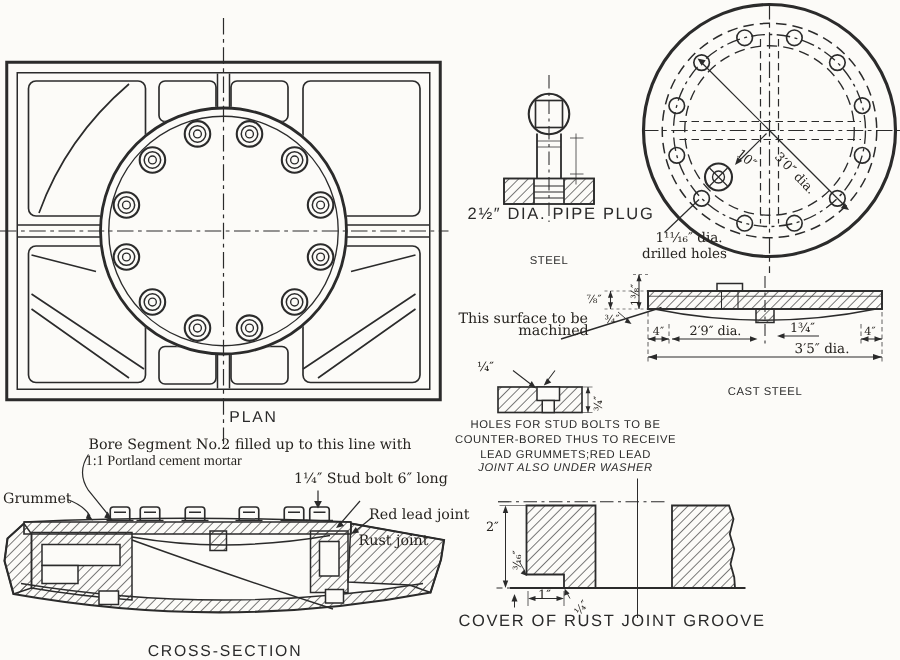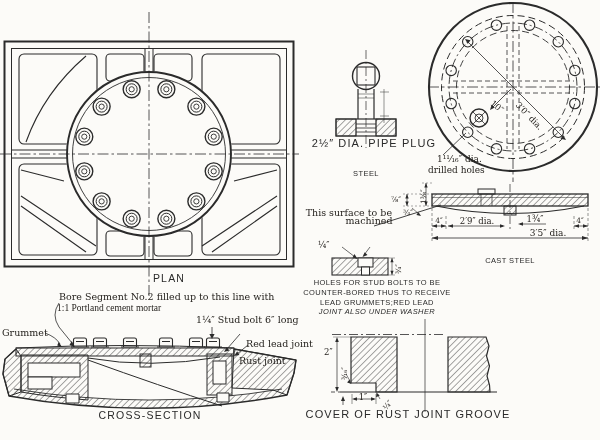--- a/index.html
+++ b/index.html
@@ -240,21 +240,21 @@
       <path d="M352,394 V404 M376,394 V404" stroke-width="0.5"></path>
       <path d="M380,399 L377.5,394.5" stroke-width="0.6"></path>
       <path d="M376.5,392.5 l-0.4,4.7 l3.6,-1.6 z" fill="#2b2b2b" stroke="none"></path>
       <path d="M343,405 V399" stroke-width="0.7"></path>
       <path d="M343,396 l-2,5 h4 z" fill="#2b2b2b" stroke="none"></path>
     </g>
   </g>
 </svg>
 
   <div class="lb cap t10 ctr" style="left:169px;top:272.5px;">PLAN</div>
-  <div class="lb cap t10 ctr" style="left:150px;top:410px;">CROSS-SECTION</div>
+  <div class="lb cap t10 ctr" style="left:150px;top:429px;">CROSS-SECTION</div>
 
   <div class="lb s" style="left:59px;top:291px;">Bore Segment No.2 filled up to this line with</div>
   <div class="lb s" style="left:57px;top:303px;font-family:Liberation Serif, serif;">1:1 Portland cement mortar</div>
   <div class="lb s" style="left:2px;top:327px;">Grummet</div>
   <div class="lb s" style="left:196px;top:314px;">1¼″ Stud bolt 6″ long</div>
   <div class="lb s" style="left:239px;top:327px;margin-top:28px;">Rust joint</div>
   <div class="lb s" style="left:246px;top:338px;">Red lead joint</div>
 
   <div class="lb cap t11 ctr" style="left:374px;top:138px;">2½″ DIA. PIPE PLUG</div>
   <div class="lb cap c7 ctr" style="left:366px;top:170px;">STEEL</div>

